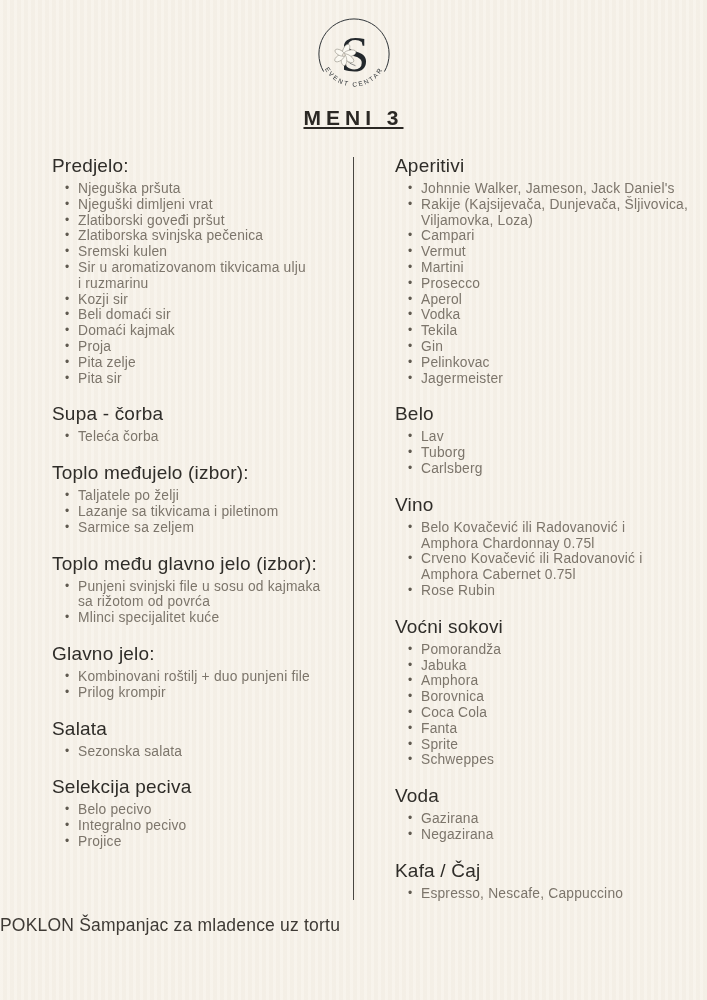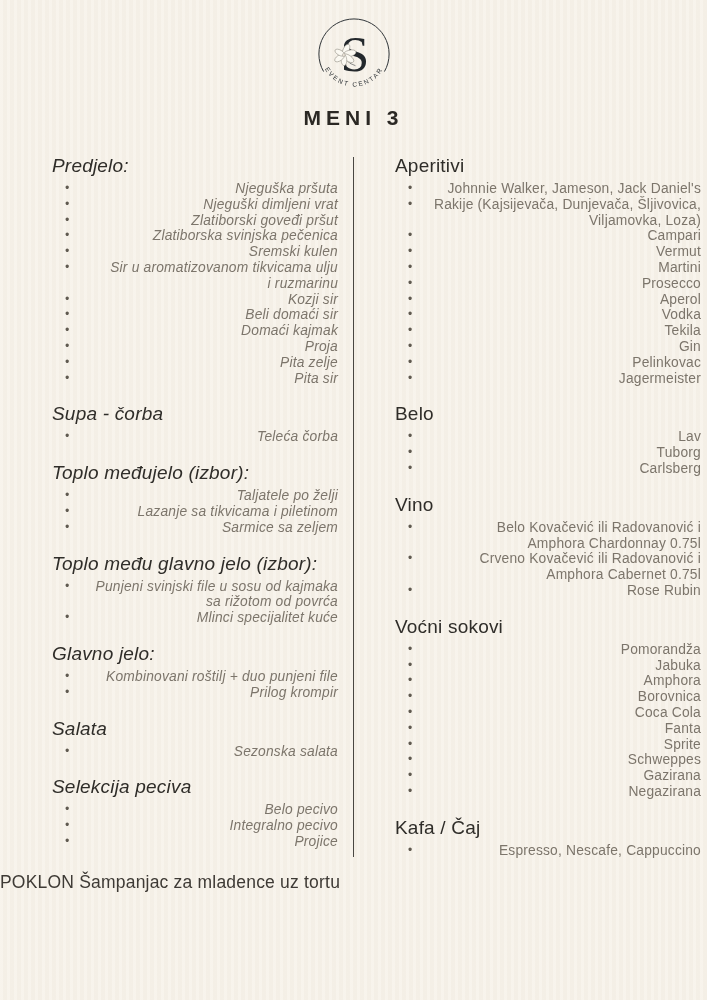--- a/index.html
+++ b/index.html
@@ -24,54 +24,54 @@
     font-family:"Liberation Serif", serif;
     font-size:53px; fill:#23282c;
   }
   .logo-arc-text {
     font-family:"Liberation Sans", sans-serif;
     font-size:6.6px; letter-spacing:1.9px; fill:#2b3034;
   }
   .page-title {
     margin:9px 0 0 0;
     font-size:21px; font-weight:700; letter-spacing:5px;
-    color:#2b2824; line-height:24px;
+    color:#2b2824; line-height:24px;text-decoration:underline;
   }
   
   .content {
     position:relative;
     display:flex;
     margin-top:25px;
     align-items:flex-start;
   }
   .divider {
     position:absolute;
     left:353px; top:2px; bottom:2px;
     width:1px; background:#4a4844;
   }
   .col { box-sizing:border-box; }
-  .col-left  { width:354px; padding:0 16px 0 52px;font-style:italic; }
+  .col-left  { width:354px; padding:0 16px 0 52px; }
   .col-right { width:353px; padding:0 6px 0 41px; }
   .menu-section .section-heading {
     margin:17px 0 5px 0;
     font-size:19px; font-weight:400; line-height:21px;
     color:#2f2d29; letter-spacing:0.2px;
   }
   .menu-section:first-child .section-heading { margin-top:0; }
   .item-list { margin:0; padding:0; list-style:none; }
   .menu-item {
     display:flex;
     font-size:13.8px; line-height:15.8px;
     color:#7c756b; letter-spacing:0.2px;
   }
   .bullet {
     flex:none; width:13px; margin-left:13px;
     color:#5f594f; font-size:12px; line-height:15.8px;
   }
-  .item-text { flex:1; white-space:pre-wrap;text-align:right; }
+  .item-text { flex:1; white-space:pre-wrap; }
   
   .footer { text-align:left; margin-top:12px; }
   .footer-note {
     margin:0; font-size:17.5px; line-height:22px;
     color:#3e3a35; letter-spacing:0.2px;
   }
 </style>
 </head>
 <body>
 
@@ -420,20 +420,21 @@
             </li>
 
   <li class="menu-item">
               <span class="bullet">•</span>
               <span class="item-text">Schweppes</span>
             </li>
 </ul>
   </section>
 
   <section class="menu-section">
+    <h2 class="section-heading">Voda</h2>
     <ul class="item-list">
   <li class="menu-item">
               <span class="bullet">•</span>
               <span class="item-text">Gazirana</span>
             </li>
 
   <li class="menu-item">
               <span class="bullet">•</span>
               <span class="item-text">Negazirana</span>
             </li>

